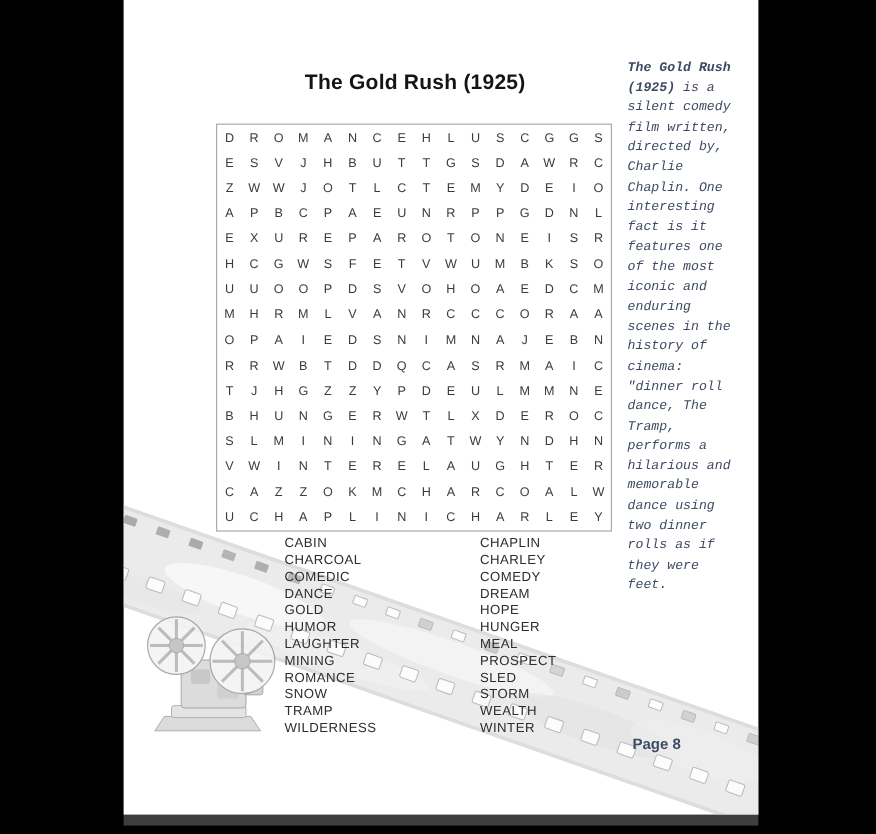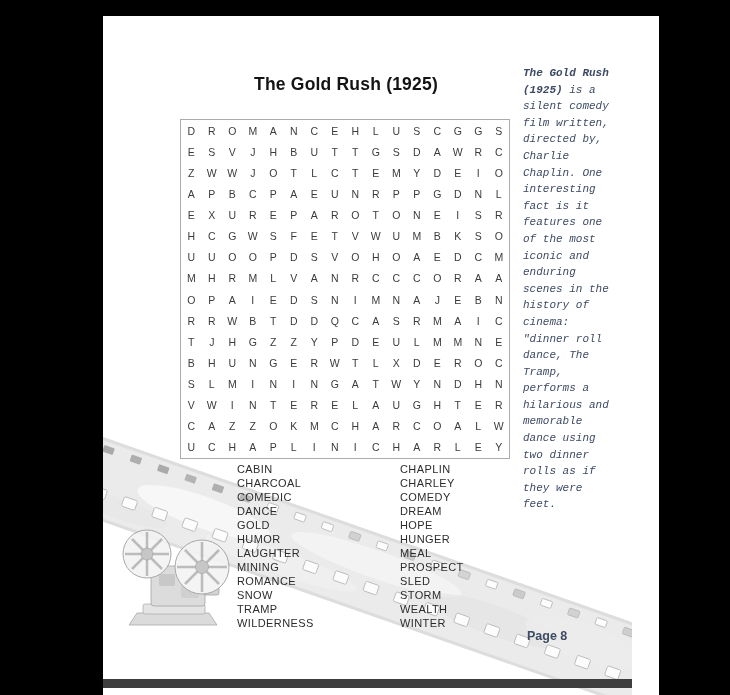--- a/index.html
+++ b/index.html
@@ -1,22 +1,22 @@
 <!DOCTYPE html>
 <html><head>
 <meta charset="utf-8">
 <style>
   html,body{margin:0;padding:0}
   body{
     width:730px;height:695px;background:#000;position:relative;overflow:hidden;
     font-family:"Liberation Sans",sans-serif;
   }
   .page{
-    position:absolute;left:103px;top:16px;width:529px;height:679px;
-    background:#ffffff;overflow:hidden;padding-left:27px;
+    position:absolute;left:103px;top:0;width:529px;height:679px;
+    background:#ffffff;overflow:hidden;
   }
   .footer-strip{
     position:absolute;left:103px;top:679px;width:529px;height:9px;background:#3e3e3e;
   }
   .decor-svg{position:absolute;left:0;top:0;width:529px;height:679px;z-index:0;display:block}
   .title{
     position:absolute;left:77px;top:58px;width:332px;margin:0;z-index:2;
     text-align:center;font-size:17.5px;font-weight:700;color:#141414;letter-spacing:.2px;
   }
   .grid-box{

